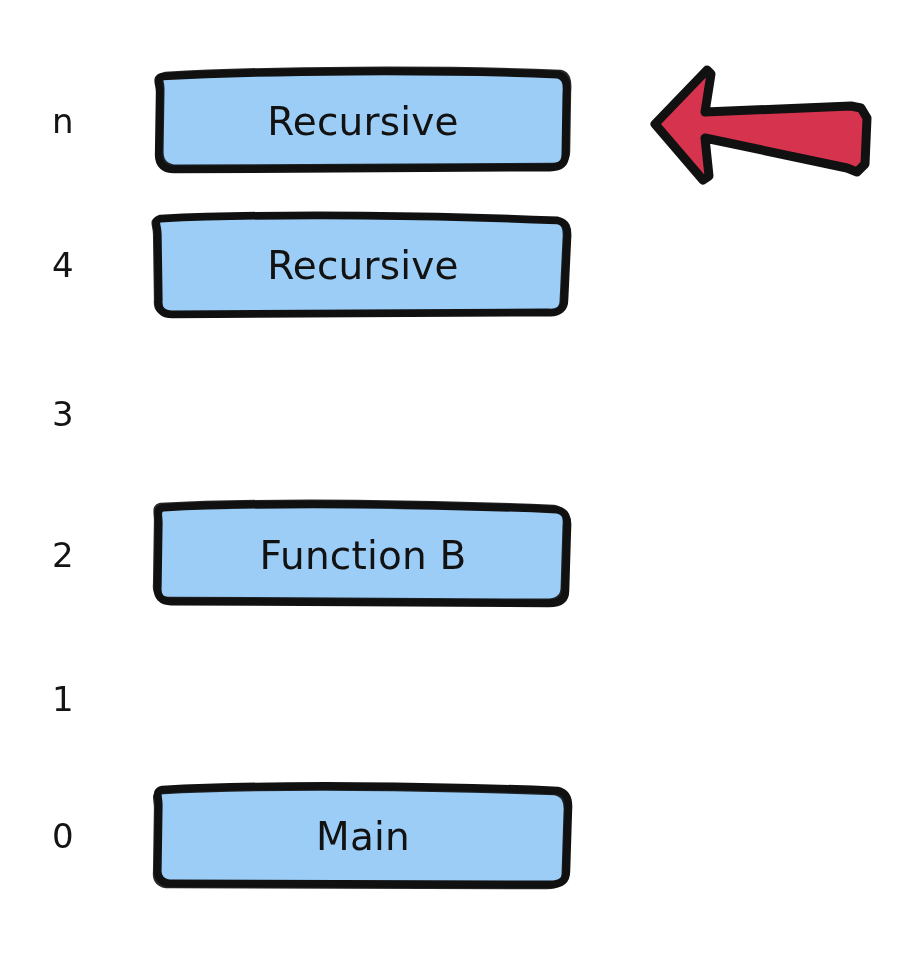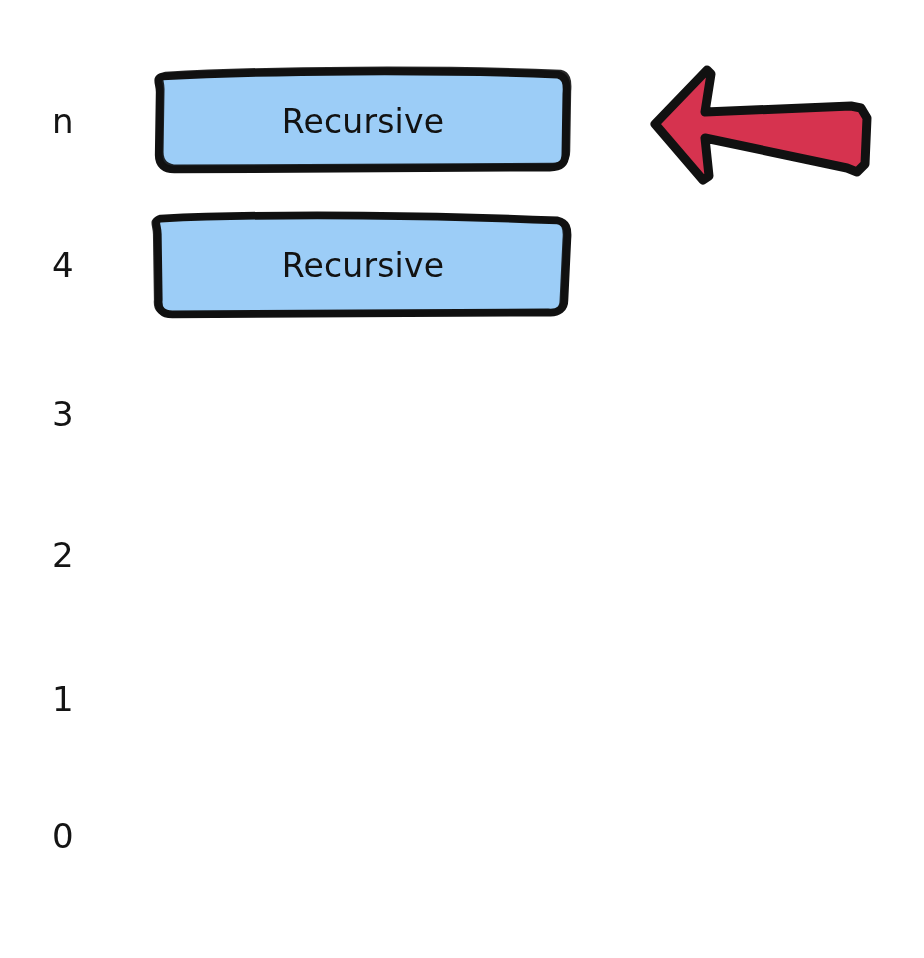--- a/index.html
+++ b/index.html
@@ -65,21 +65,21 @@
 
   .frame-label {
     position: absolute;
     left: 0;
     top: 0;
     width: 422px;
     height: 104px;
     display: flex;
     align-items: center;
     justify-content: center;
-    font-size: 33px;
+    font-size: 39px;
     color: #121212;
     letter-spacing: 0.2px;
     font-family: "DejaVu Sans", "Liberation Sans", sans-serif;
     pointer-events: none;
   }
 
   
   #pointer-arrow {
     position: absolute;
     left: 645px;
@@ -115,26 +115,42 @@
             <path d="M14,14 C140,8 308,11 424,16 C433,18 435,24 434,35 L431,98 C431,107 425,112 414,111 L26,113 C16,113 11,108 12,98 L11,30 C11,21 6,16 14,14 Z" fill="none" stroke="#111111" stroke-width="4" stroke-linejoin="round" stroke-linecap="round" transform="translate(-3,0)" opacity="0.9"></path>
           </svg>
           <div class="frame-label">Recursive</div>
         </div>
       </div>
       <div class="stack-row" style="top: 359px;">
         <div class="index-label">3</div>
       </div>
       <div class="stack-row" style="top: 500px;">
         <div class="index-label">2</div>
+        <div class="frame-box">
+          <svg class="sketch-svg" viewBox="0 0 448 126">
+            <path d="M17,13 C132,7 304,10 423,15 C432,17 435,23 434,34 L432,99 C432,108 426,112 415,112 L25,110 C15,110 10,105 11,95 L12,29 C12,20 9,15 17,13 Z" fill="#9ccdf7" stroke="none"></path>
+            <path d="M17,13 C132,7 304,10 423,15 C432,17 435,23 434,34 L432,99 C432,108 426,112 415,112 L25,110 C15,110 10,105 11,95 L12,29 C12,20 9,15 17,13 Z" fill="none" stroke="#111111" stroke-width="8" stroke-linejoin="round" stroke-linecap="round"></path>
+            <path d="M17,13 C132,7 304,10 423,15 C432,17 435,23 434,34 L432,99 C432,108 426,112 415,112 L25,110 C15,110 10,105 11,95 L12,29 C12,20 9,15 17,13 Z" fill="none" stroke="#111111" stroke-width="4" stroke-linejoin="round" stroke-linecap="round" transform="translate(-3,-3)" opacity="0.9"></path>
+          </svg>
+          <div class="frame-label">Function B</div>
+        </div>
       </div>
       <div class="stack-row" style="top: 644px;">
         <div class="index-label">1</div>
       </div>
       <div class="stack-row" style="top: 781px;">
         <div class="index-label">0</div>
+        <div class="frame-box">
+          <svg class="sketch-svg" viewBox="0 0 448 126">
+            <path d="M16,14 C126,8 302,10 424,15 C433,17 436,23 435,35 L433,98 C433,108 427,112 416,112 L26,111 C16,111 10,106 11,96 L12,30 C12,20 8,16 16,14 Z" fill="#9ccdf7" stroke="none"></path>
+            <path d="M16,14 C126,8 302,10 424,15 C433,17 436,23 435,35 L433,98 C433,108 427,112 416,112 L26,111 C16,111 10,106 11,96 L12,30 C12,20 8,16 16,14 Z" fill="none" stroke="#111111" stroke-width="8" stroke-linejoin="round" stroke-linecap="round"></path>
+            <path d="M16,14 C126,8 302,10 424,15 C433,17 436,23 435,35 L433,98 C433,108 427,112 416,112 L26,111 C16,111 10,106 11,96 L12,30 C12,20 8,16 16,14 Z" fill="none" stroke="#111111" stroke-width="4" stroke-linejoin="round" stroke-linecap="round" transform="translate(-3,3)" opacity="0.9"></path>
+          </svg>
+          <div class="frame-label">Main</div>
+        </div>
       </div>
     </div>
 
   <div id="pointer-arrow">
     <svg viewBox="0 0 240 126" width="240" height="126" aria-hidden="true">
       <path d="M10 66
                L62 12
                L66 16
                L60 54
                L206 48

